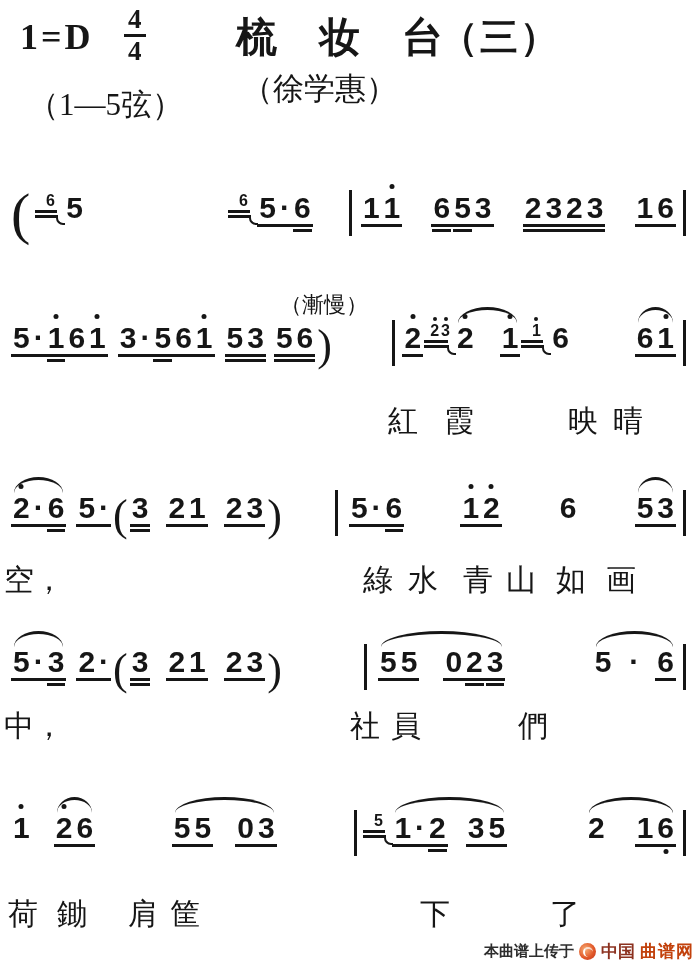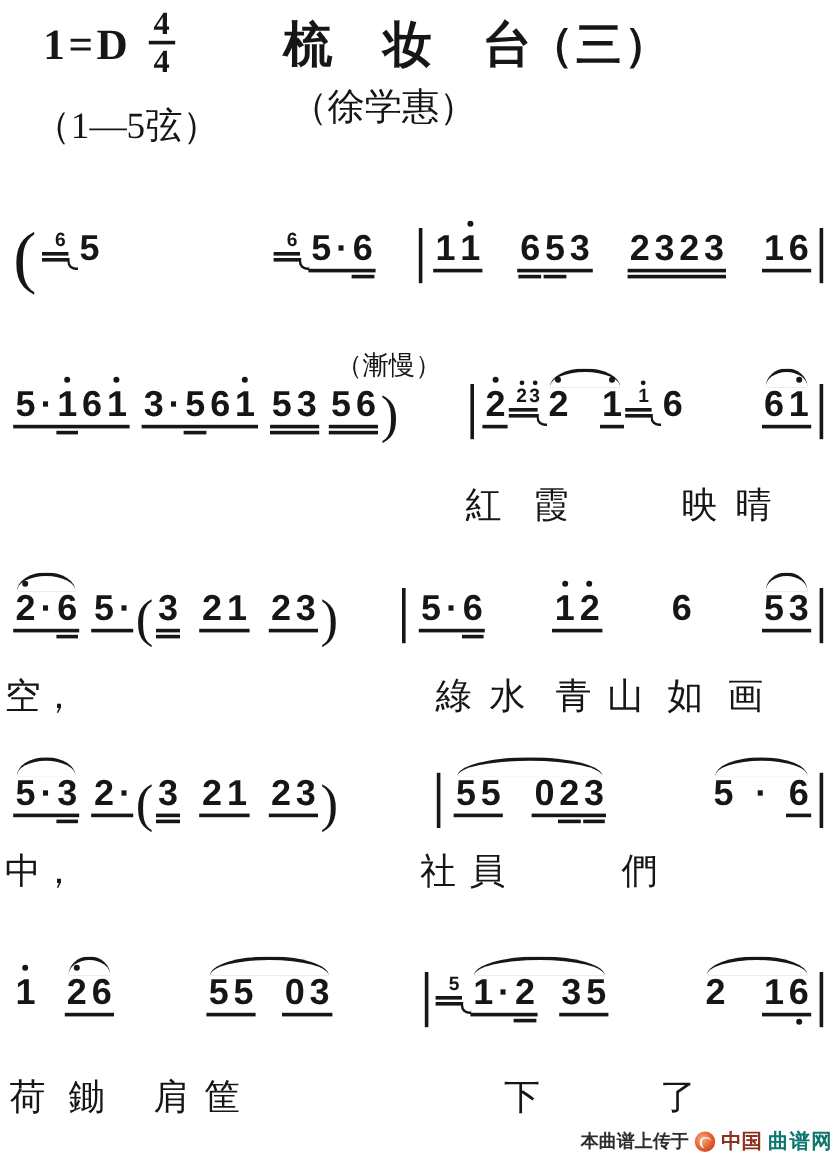--- a/index.html
+++ b/index.html
@@ -1,20 +1,20 @@
 <!DOCTYPE html>
 <html><head>
 <meta charset="utf-8">
 <style>
   html,body{margin:0;padding:0}
   body{width:700px;height:972px;background:#ffffff;position:relative;overflow:hidden;
        font-family:"Liberation Serif",serif;color:#161616}
 
   
-  .hkey{position:absolute;left:36px;top:16px;font:700 36px "Liberation Serif",serif;letter-spacing:3px}
+  .hkey{position:absolute;left:20px;top:16px;font:700 36px "Liberation Serif",serif;letter-spacing:3px}
   .meter{position:absolute;left:124px;top:6px;text-align:center;font:700 27px "Liberation Serif",serif;line-height:1.0}
   .meter .mn{display:block;border-bottom:3px solid #161616;padding:0 4px 1px}
   .meter .md{display:block;padding-top:1px}
   .title{position:absolute;left:236px;top:10px;font:700 41px "Liberation Serif",serif;letter-spacing:42px;white-space:nowrap}
   .title-suffix{position:absolute;left:440px;top:12px;font:700 38px "Liberation Serif",serif;letter-spacing:2px;white-space:nowrap}
   .tuning{position:absolute;left:28px;top:84px;font:400 31px "Liberation Serif",serif}
   .author{position:absolute;left:242px;top:68px;font:400 31px "Liberation Serif",serif}
   .annot{position:absolute;left:280px;top:290px;font:400 22px "Liberation Serif",serif}
 
   
@@ -59,21 +59,21 @@
   .lchar{position:absolute;top:0;white-space:nowrap}
 
   
   .wm{position:absolute;right:6px;top:940px;display:flex;align-items:center;gap:5px;white-space:nowrap}
   .wm-pre{font:600 15px "Liberation Sans",sans-serif;color:#2d2d2d}
   .wm-logo{position:relative;width:17px;height:17px;border-radius:50%;
            background:radial-gradient(circle at 38% 38%,#f3a06a 10%,#e25a2a 55%,#bf3018 100%)}
   .wm-logo::after{content:'';position:absolute;left:4px;top:4px;width:8px;height:8px;border-radius:50%;
                   border-left:2px solid #fff;border-top:2px solid rgba(255,255,255,.7)}
   .wm-site1{font:700 17px "Liberation Serif",serif;color:#8c3220}
-  .wm-site2{font:700 17px "Liberation Serif",serif;color:#0f766e;letter-spacing:1px}
+  .wm-site2{font:700 17px "Liberation Serif",serif;color:#c2410c;letter-spacing:1px}
 </style>
 </head>
 <body>
 
 <div class="hkey">1=D</div>
 <div class="meter">
   <span class="mn">4</span>
   <span class="md">4</span>
 </div>
 <div class="title">梳妆台</div>

